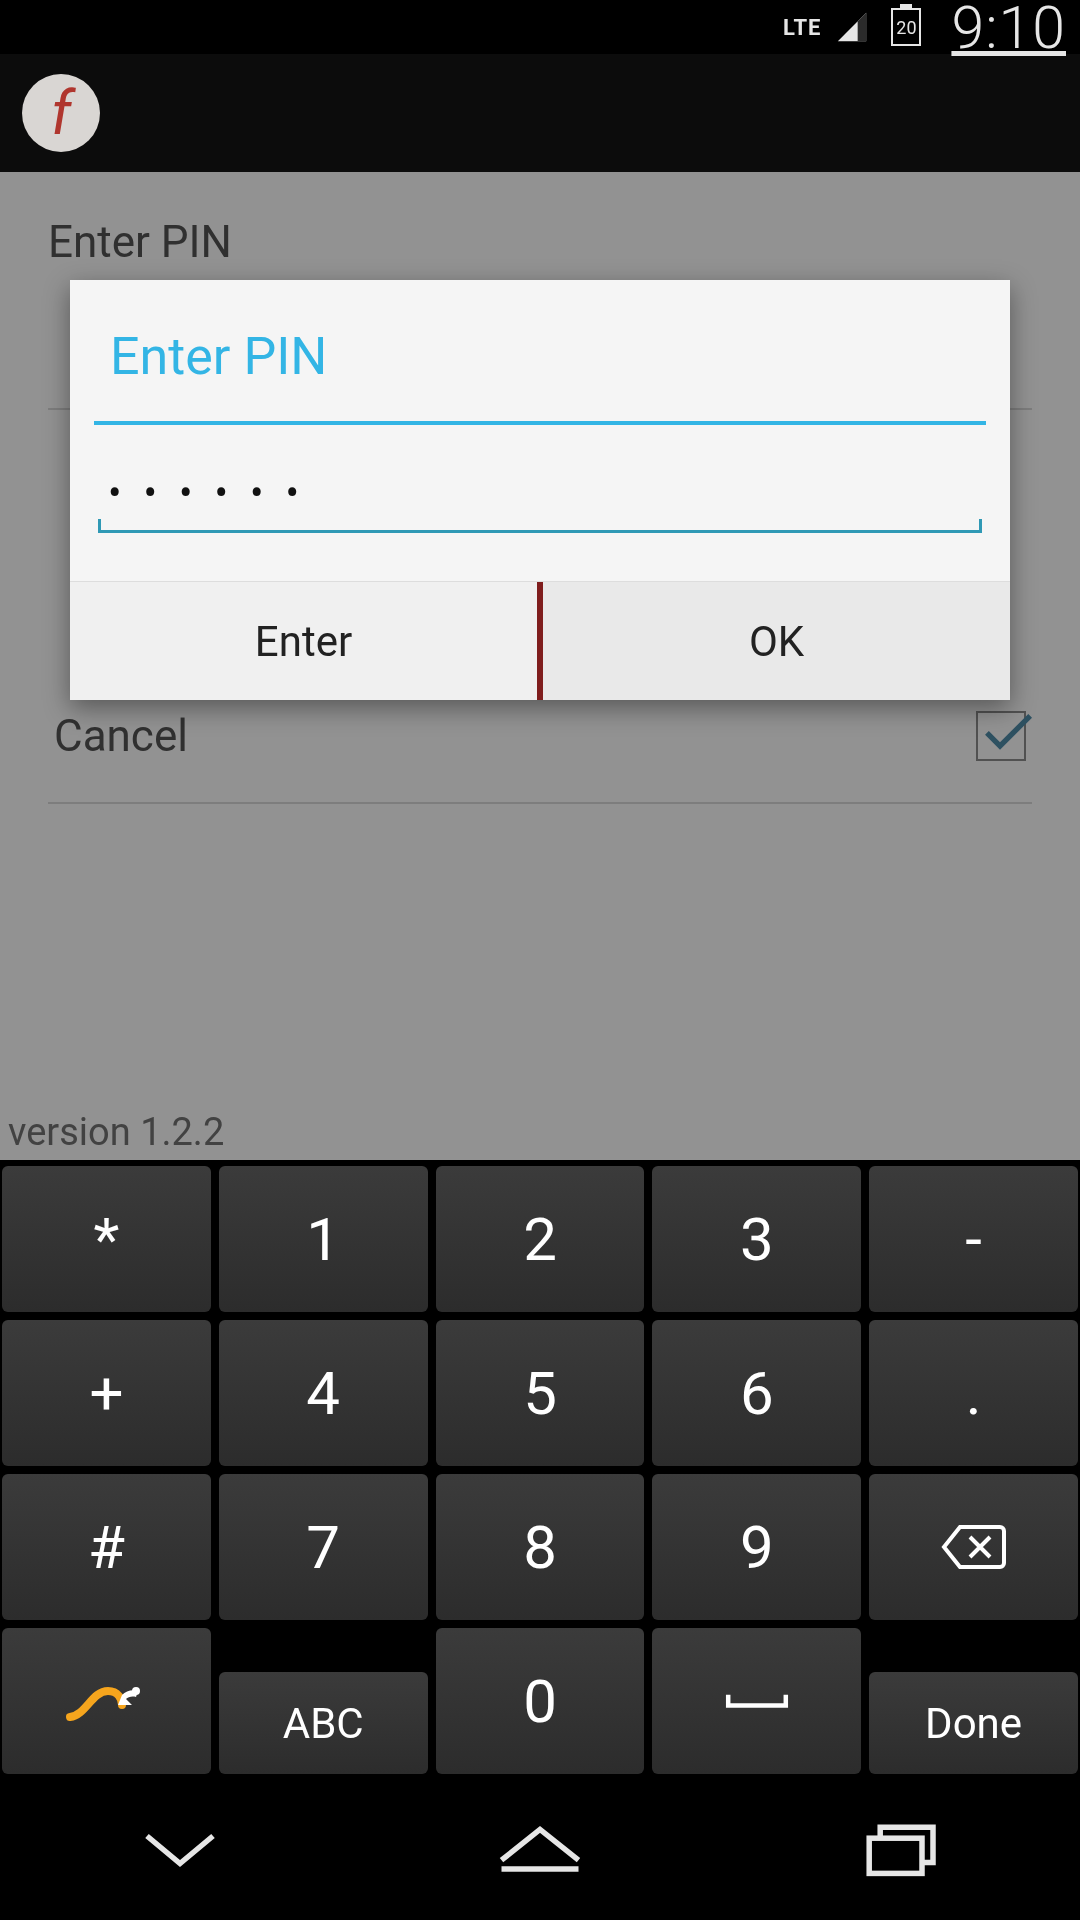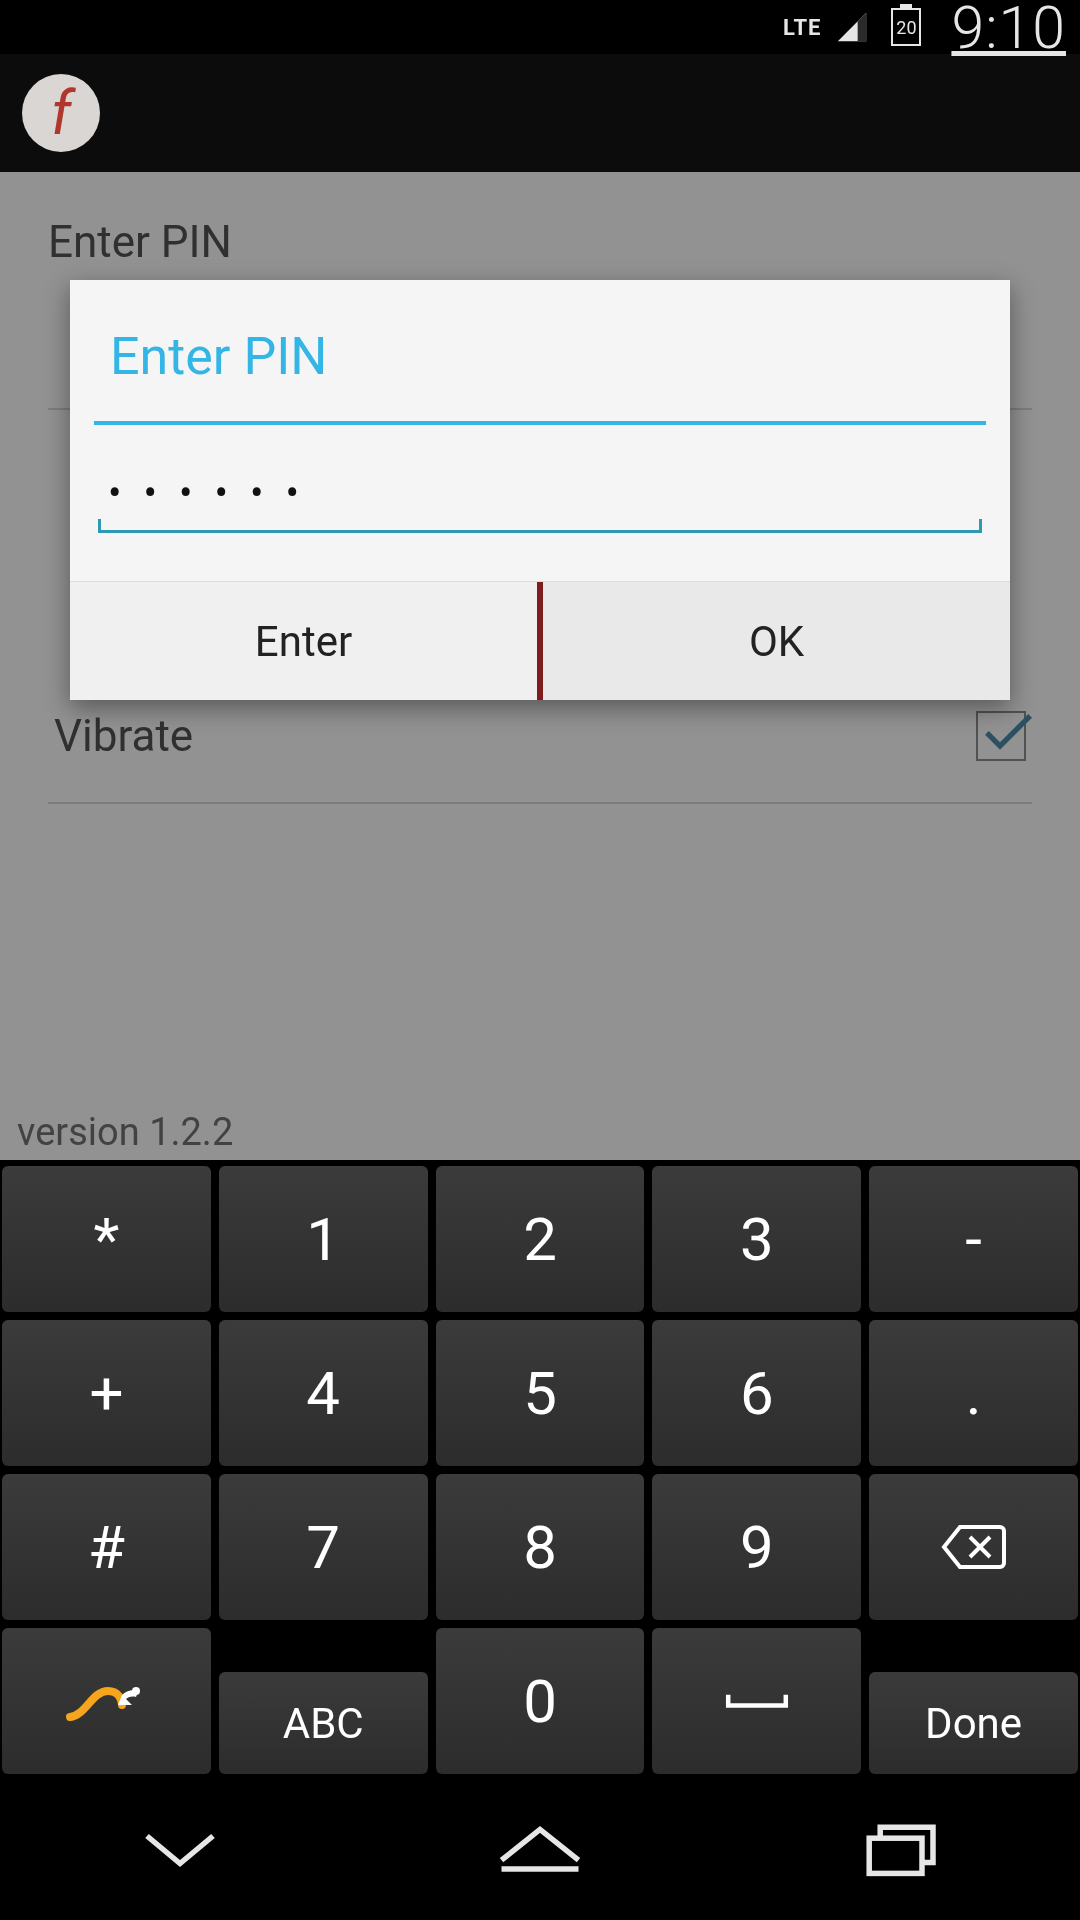--- a/index.html
+++ b/index.html
@@ -46,21 +46,21 @@
   .bg-content .spacer-line { border-top: 2px solid #ccc; margin-top: 140px; }
   .bg-content .vibrate-row {
     display: flex; align-items: center; justify-content: space-between;
     margin-top: 300px; padding: 0 6px 40px 6px; border-bottom: 2px solid #ccc;
   }
   .bg-content .vibrate-row .lbl { font-size: 44px; color: #222; }
   .checkbox {
     width: 50px; height: 50px; border: 2px solid #6b6b6b; position: relative;
   }
   .checkbox svg { position: absolute; top: -14px; left: -2px; width: 64px; height: 64px; }
-  .version { position: absolute; bottom: 6px; left: 17px; font-size: 38px; color: #4a4a4a; }
+  .version { position: absolute; bottom: 6px; left: 8px; font-size: 38px; color: #4a4a4a; }
 
   .scrim { position: absolute; inset: 0; background: rgba(60,60,60,0.55); }
 
   
   .dialog {
     position: absolute; top: 108px; left: 70px; right: 70px;
     background: #f5f5f5; box-shadow: 0 8px 24px rgba(0,0,0,0.4);
     display: flex; flex-direction: column;
   }
   .dialog-title {
@@ -132,21 +132,21 @@
   <div class="app-icon">
     <span>f</span>
   </div>
 </div>
 
 <div class="content-wrap">
   <div class="bg-content">
     <div class="section-label">Enter PIN</div>
     <div class="spacer-line"></div>
     <div class="vibrate-row">
-      <span class="lbl">Vibrate</span>
+      <span class="lbl">Cancel</span>
       <span class="checkbox">
         <svg viewBox="0 0 24 24">
             <path fill="#1d6a8f" d="M9 16.2 4.8 12l-1.4 1.4L9 19 21 7l-1.4-1.4z"></path>
           </svg>
       </span>
     </div>
     <div class="version">version 1.2.2</div>
   </div>
 
   <div class="scrim"></div>

